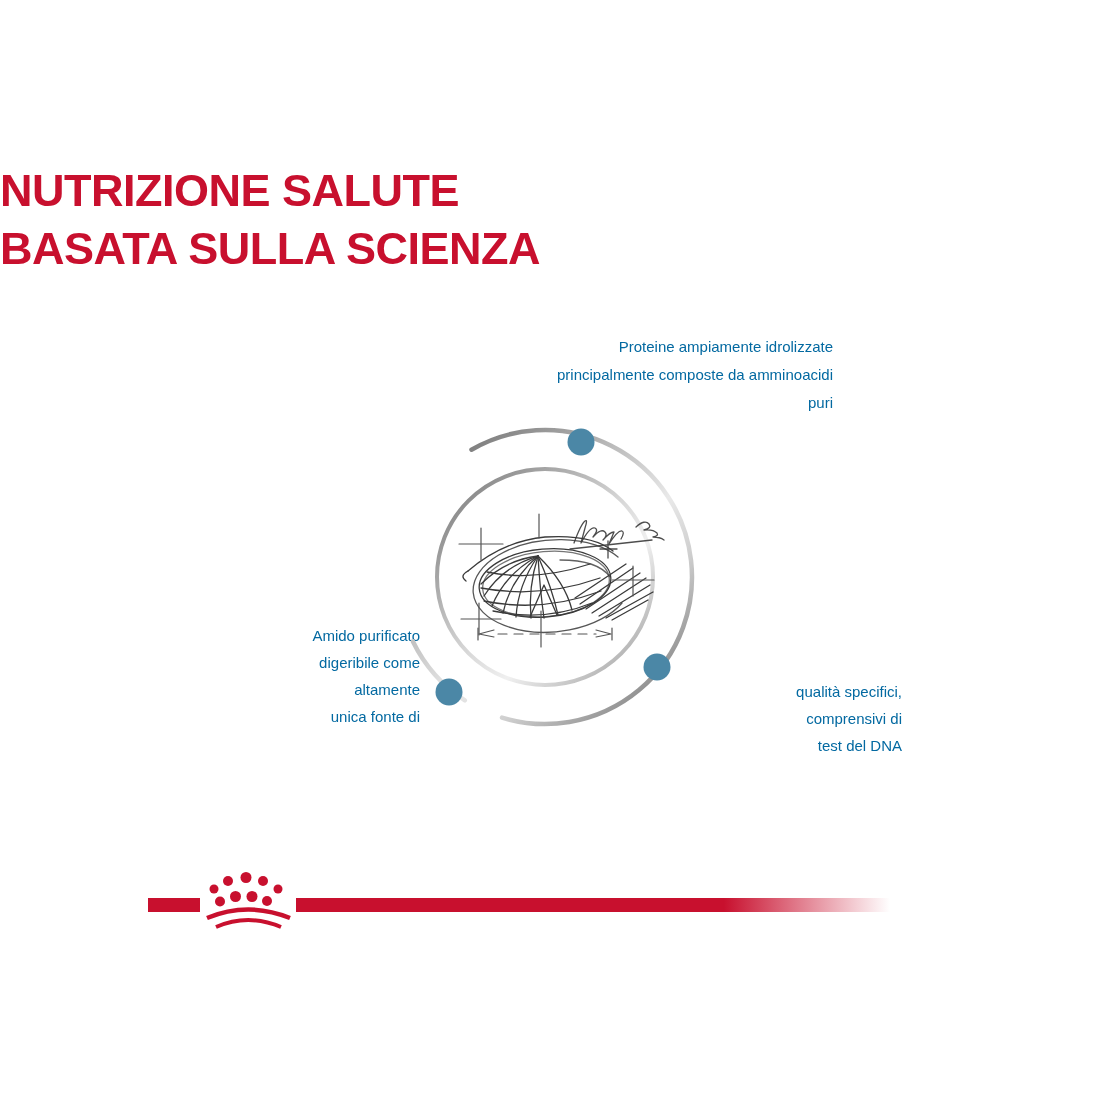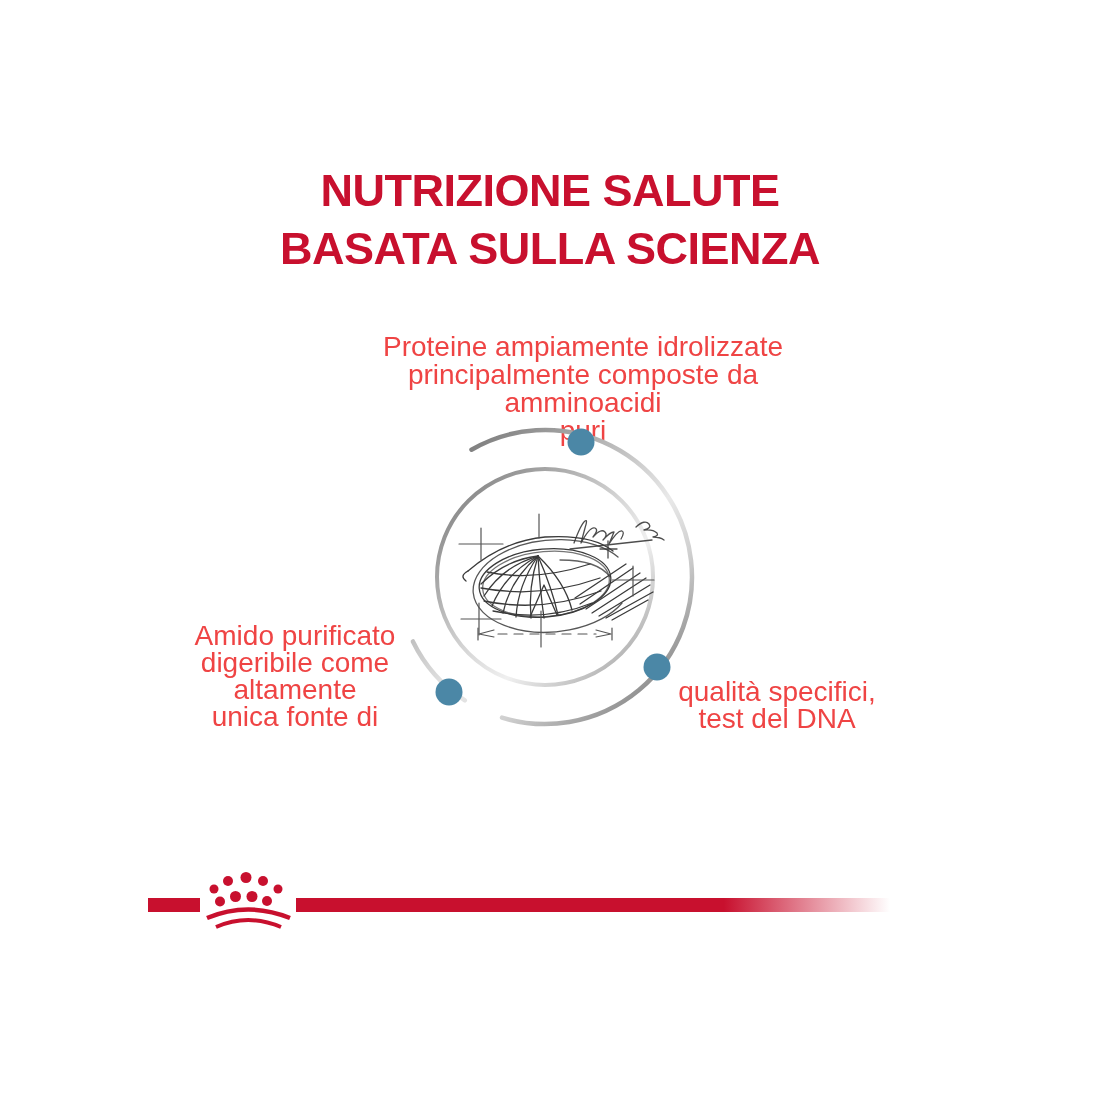--- a/index.html
+++ b/index.html
@@ -3,27 +3,27 @@
 <meta charset="utf-8">
 <style>
   html,body{margin:0;padding:0;background:#ffffff;}
   #canvas{
     position:relative;width:1100px;height:1100px;margin:0 auto;
     background:#ffffff;overflow:hidden;
     font-family:"Liberation Sans",sans-serif;
   }
   .title{
     position:absolute;left:0;top:162px;width:1100px;
-    text-align:center;color:#C8102E;font-weight:700;
+    color:#C8102E;font-weight:700;
     font-size:45px;line-height:58px;letter-spacing:-0.5px;
   }
   .title .tline{display:block;}
   .callout{
-    position:absolute;color:#ef4444;text-align:center;
-    font-size:28px;line-height:28px;font-weight:400;
+    position:absolute;color:#0369a1;text-align:right;
+    font-size:15px;line-height:28px;font-weight:400;
   }
   .callout span{display:block;}
   #callout-protein{left:333px;top:333px;width:500px;}
   #callout-starch{left:170px;top:622px;width:250px;line-height:27px;}
   #callout-quality{left:652px;top:678px;width:250px;line-height:27px;}
   svg{position:absolute;left:0;top:0;}
 </style>
 </head>
 <body>
 
@@ -42,20 +42,21 @@
 
   <div id="callout-starch" class="callout">
     <span>Amido purificato</span>
     <span>digeribile come</span>
     <span>altamente</span>
     <span>unica fonte di</span>
   </div>
 
   <div id="callout-quality" class="callout">
     <span>qualità specifici,</span>
+    <span>comprensivi di</span>
     <span>test del DNA</span>
   </div>
 
   <svg width="1100" height="1100" viewBox="0 0 1100 1100">
     <defs>
       <linearGradient id="metalOuter" gradientUnits="userSpaceOnUse" x1="430" y1="430" x2="700" y2="730">
         <stop offset="0" stop-color="#686868"></stop>
         <stop offset="0.32" stop-color="#b8b8b8"></stop>
         <stop offset="0.52" stop-color="#e9e9e9"></stop>
         <stop offset="0.66" stop-color="#cfcfcf"></stop>

